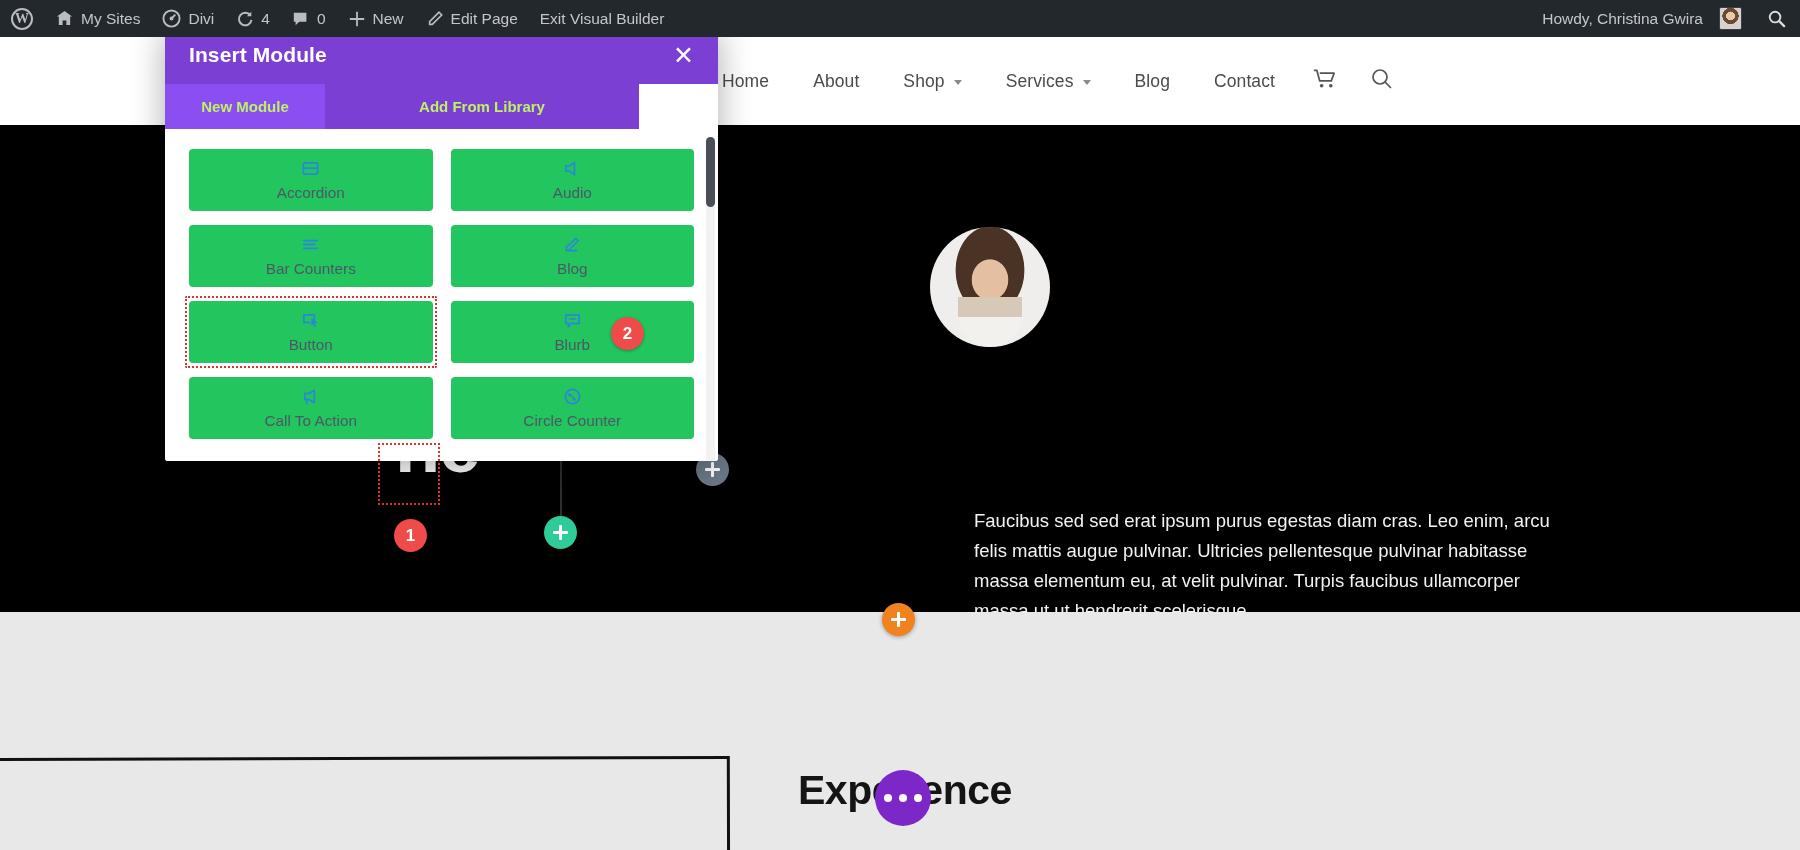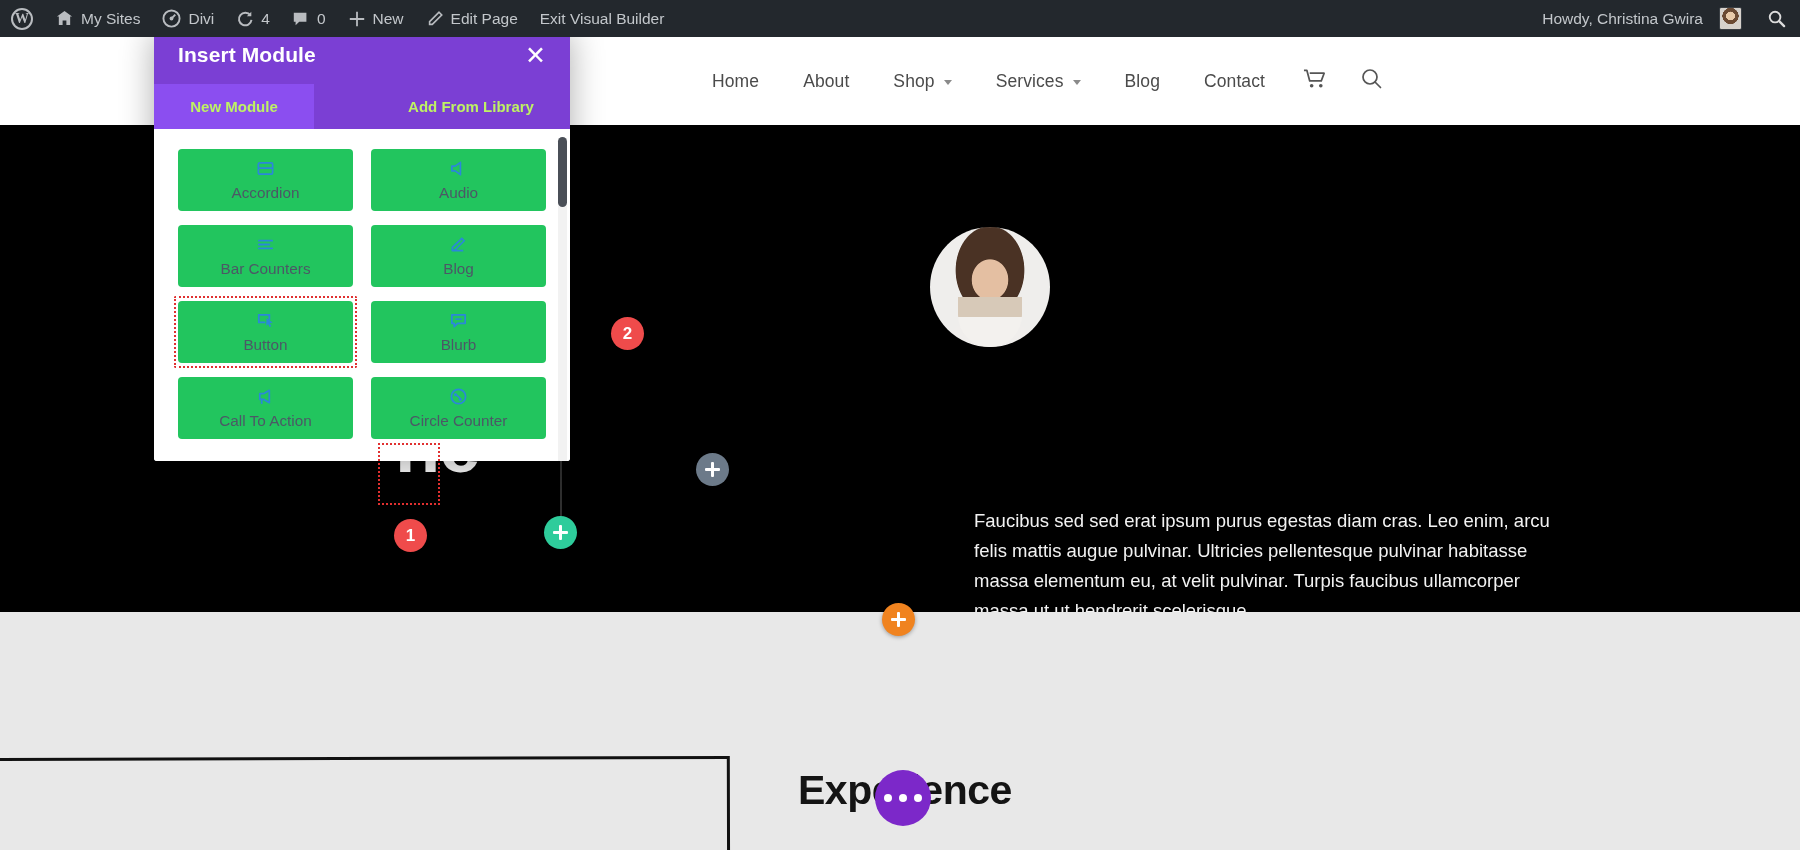--- a/index.html
+++ b/index.html
@@ -37,21 +37,21 @@
   .ab-count { color:#c3c7cb; }
   .avatar-sm {
     width:23px;height:23px;border-radius:2px;margin-left:9px;
     background: radial-gradient(circle at 50% 38%, #e8c9a8 0 26%, #6b4a33 27% 48%, #d7d2cc 49% 100%);
     border:1px solid #3a3f44;
   }
   .search-ico-wrap { padding:0 14px; }
 
   
   .site-header {
-    position:absolute; top:37px; left:0; width:1440px; height:88px;
+    position:absolute; top:37px; left:10px; width:1440px; height:88px;
     background:#fff; z-index:30;
     display:flex; align-items:center; justify-content:flex-end;
   }
   .nav { display:flex; align-items:center; gap:0px; padding-right:40px; }
   .nav a {
     color:#4b4b4b; text-decoration:none; font-size:17.5px;
     padding:0 22px; display:flex; align-items:center; gap:9px; cursor:pointer;
     letter-spacing:.1px;
   }
   .caret { width:0;height:0;border-left:4.5px solid transparent;border-right:4.5px solid transparent;border-top:5px solid #8a8a8a; margin-top:3px;}
@@ -122,21 +122,21 @@
   .fab-gray  { width:33px;height:33px; background:#6c7a89; left:696px; top:453px; }
   .fab-green { width:33px;height:33px; background:#2ecc9b; left:544px; top:516px; }
   .fab-orange{ width:33px;height:33px; background:#f0831f; left:882px; top:603px; }
   .connector {
     position:absolute; left:560px; top:455px; width:2px; height:62px;
     background:#2f2f2f; z-index:39;
   }
 
   
   .modal {
-    position:absolute; left:154px; top:26px; width:416px; height:435px;
+    position:absolute; left:165px; top:26px; width:553px; height:435px;
     background:#fff; z-index:60;
     border-radius:5px 5px 3px 3px;
     box-shadow:0 6px 34px rgba(0,0,0,.33);
     overflow:hidden;
     display:flex; flex-direction:column;
   }
   .modal-head {
     background:#7b3fd4; height:58px; flex:0 0 58px;
     display:flex; align-items:center; padding:0 22px 0 24px; position:relative;
   }

